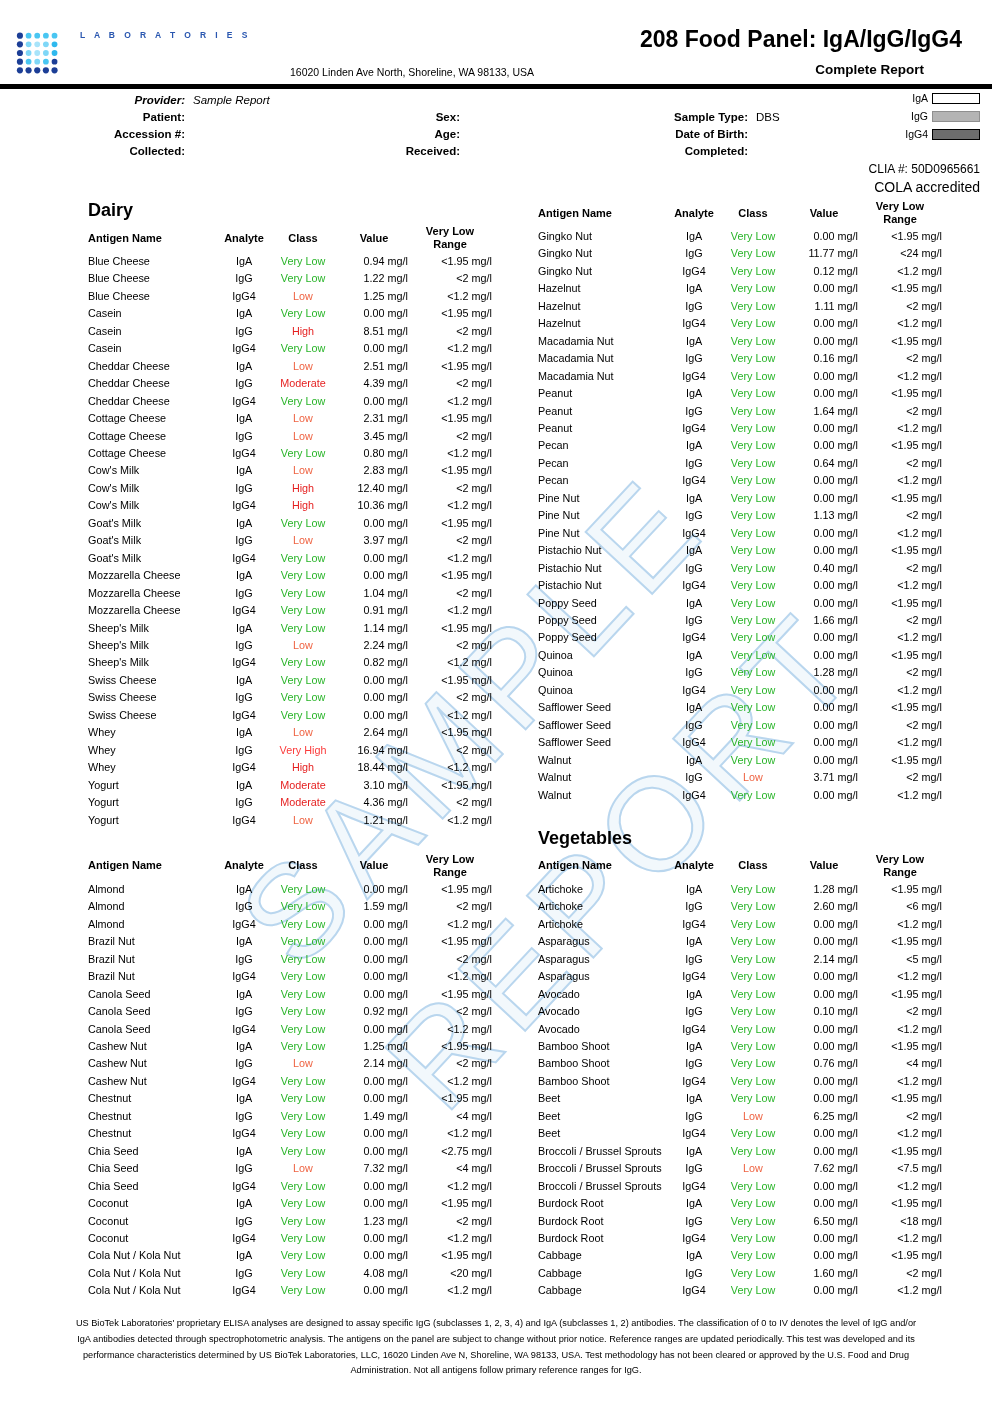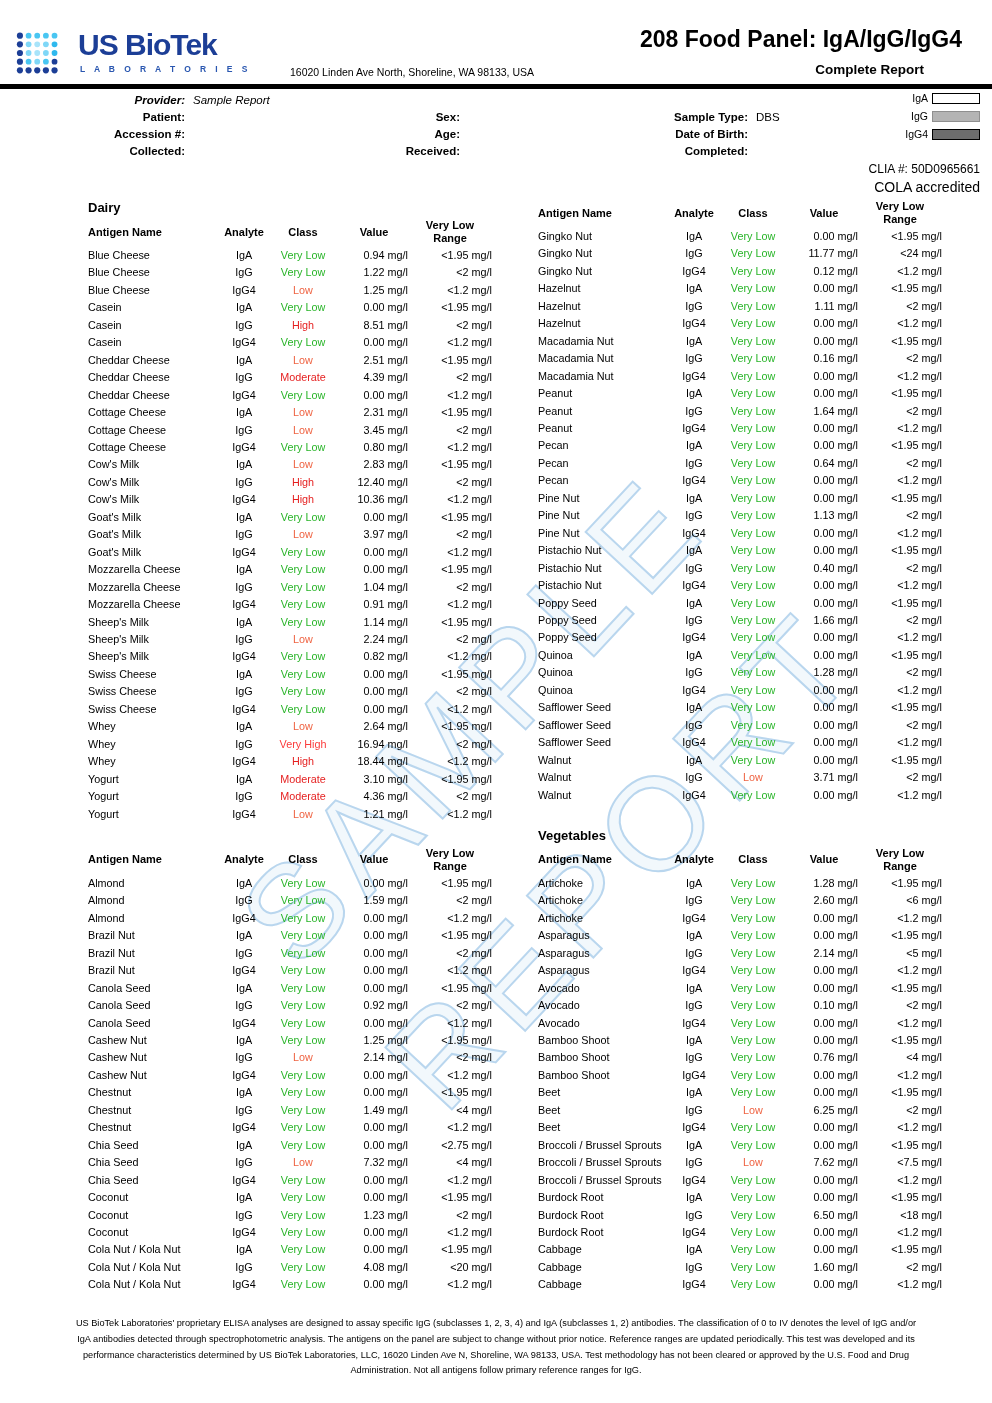--- a/index.html
+++ b/index.html
@@ -44,21 +44,21 @@
   .legend-label { font-size:10.5px; margin-right:4px; }
   .legend-box { width:48px; height:11px; border:1px solid #000; }
 
   .clia { position:absolute; top:162px; right:12px; font-size:12px; text-align:right; }
   .cola { position:absolute; top:179px; right:12px; font-size:14px; text-align:right; }
 
   
   .columns { position:absolute; top:200px; left:88px; width:854px;
              display:grid; grid-template-columns:1fr 1fr; column-gap:46px; }
   .food-section + .food-section { margin-top:24px; }
-  .section-title { font-size:13px; font-weight:bold; margin-bottom:4px; }
+  .section-title { font-size:18px; font-weight:bold; margin-bottom:4px; }
   .trow { display:grid; grid-template-columns:1fr 44px 74px 68px 84px;
           font-size:10.8px; line-height:17.45px; white-space:nowrap; align-items:center; }
   .thead { font-weight:bold; font-size:11px; margin-bottom:2px; line-height:13px; }
   .c-ant { text-align:left; }
   .c-ana { text-align:center; }
   .c-cls { text-align:center; }
   .c-val { text-align:right; }
   .c-rng { text-align:right; }
   .thead .c-val { text-align:center; }
   .thead .c-rng { text-align:center; }
@@ -104,21 +104,20 @@
             <circle cx="24" cy="35" r="3" fill="#7fd7f7"></circle>
           <circle cx="33" cy="35" r="3" fill="#49c6f2"></circle>
             <circle cx="42" cy="35" r="3" fill="#1c3e96"></circle>
           <circle cx="15" cy="44" r="3.2" fill="#1c3e96"></circle>
             <circle cx="24" cy="44" r="3.2" fill="#1c3e96"></circle>
           <circle cx="33" cy="44" r="3.2" fill="#1c3e96"></circle>
             <circle cx="42" cy="44" r="3.2" fill="#1c3e96"></circle>
         </g>
       </svg>
       <div class="logo-textwrap">
-        <div class="logo-name">US BioTek</div>
         <div class="logo-sub">L A B O R A T O R I E S</div>
       </div>
     </div>
     <div class="address">16020 Linden Ave North, Shoreline, WA 98133, USA</div>
     <div class="report-title">208 Food Panel: IgA/IgG/IgG4</div>
     <div class="report-subtitle">Complete Report</div>
     <div class="black-bar"></div>
 
     <div class="info">
       <span class="lbl c1l r1">Provider:</span>

